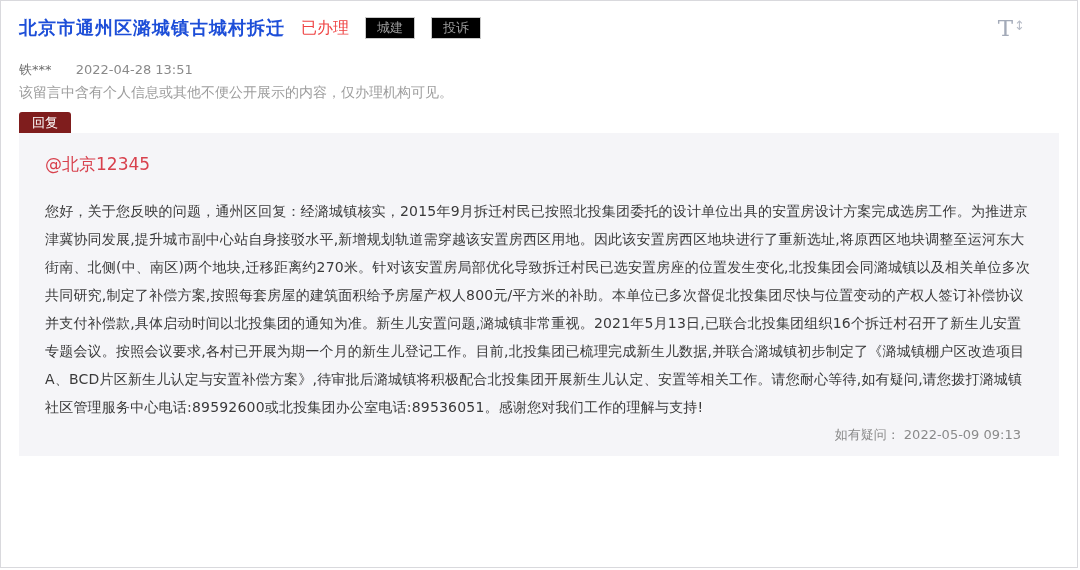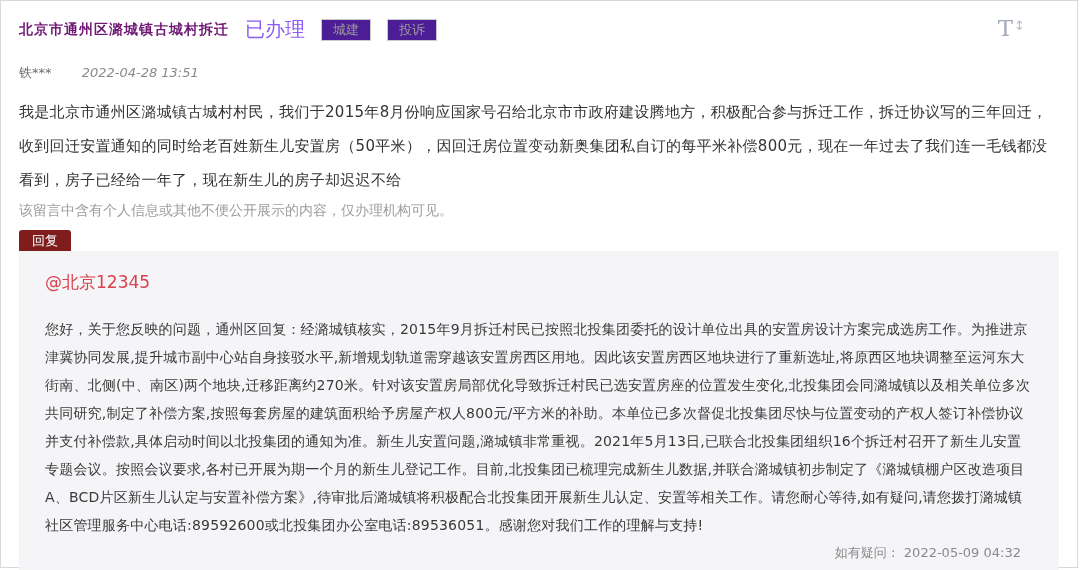--- a/index.html
+++ b/index.html
@@ -17,33 +17,33 @@
     background:#fff;
   }
   .content{padding:0 18px;}
 
   
   .header-row{
     display:flex;align-items:center;
     padding-top:15px;
   }
   .post-title{
-    font-size:14px;font-weight:bold;color:#701a75;
+    font-size:18px;font-weight:bold;color:#1d4ed8;
     letter-spacing:1px;
   }
   .status-label{
     margin-left:16px;
-    font-size:20px;color:#8b5cf6;text-align:center;
+    font-size:16px;color:#ef4444;text-align:center;
   }
   .tag-chip{
     margin-left:16px;
     font-size:13px;color:#9b9b9b;
     border:1px solid #c9c9c9;
     padding:2px 11px;
-    background:#4c1d95;
+    background:#000000;
     line-height:16px;
   }
   .font-size-control{
     position:absolute;right:52px;top:16px;
     display:flex;align-items:flex-start;
     color:#a3aab8;cursor:pointer;
   }
   .font-size-control .t-glyph{
     font-family:"DejaVu Serif","Liberation Serif",serif;
     font-size:23px;line-height:22px;
@@ -51,21 +51,21 @@
   .font-size-control .arrow-glyph{
     font-size:13px;line-height:18px;margin-left:1px;color:#b7bcc7;
   }
 
   
   .meta-row{
     margin-top:21px;
     font-size:13px;color:#8a8a8a;
   }
   .meta-user{color:#6d6d6d;}
-  .meta-date{margin-left:26px;color:#8a8a8a;font-style:italic;}
+  .meta-date{margin-left:20px;color:#8a8a8a;}
 
   
   .post-body{
     margin-top:13px;
     font-size:15px;color:#333;
     line-height:34px;
     letter-spacing:0.3px;
   }
   .privacy-note{
     margin-top:5px;
@@ -120,30 +120,29 @@
     <div class="font-size-control">
       <span class="t-glyph">T</span>
       <span class="arrow-glyph">↕</span>
     </div>
 
     <div class="meta-row">
       <span class="meta-user">铁***</span>
       <span class="meta-date">2022-04-28 13:51</span>
     </div>
 
-    <div class="post-body">我是北京市通州区潞城镇古城村村民，我们于2015年8月份响应国家号召给北京市市政府建设腾地方，积极配合参与拆迁工作，拆迁协议写的三年回迁，收到回迁安置通知的同时给老百姓新生儿安置房（50平米），因回迁房位置变动新奥集团私自订的每平米补偿800元，现在一年过去了我们连一毛钱都没看到，房子已经给一年了，现在新生儿的房子却迟迟不给</div>
 
     <div class="privacy-note">该留言中含有个人信息或其他不便公开展示的内容，仅办理机构可见。</div>
 
     <div>
       <span class="reply-tab">回复</span>
       <div class="reply-box">
         <div class="reply-author">@北京12345</div>
         <div class="reply-content">您好，关于您反映的问题，通州区回复：经潞城镇核实，2015年9月拆迁村民已按照北投集团委托的设计单位出具的安置房设计方案完成选房工作。为推进京津冀协同发展,提升城市副中心站自身接驳水平,新增规划轨道需穿越该安置房西区用地。因此该安置房西区地块进行了重新选址,将原西区地块调整至运河东大街南、北侧(中、南区)两个地块,迁移距离约270米。针对该安置房局部优化导致拆迁村民已选安置房座的位置发生变化,北投集团会同潞城镇以及相关单位多次共同研究,制定了补偿方案,按照每套房屋的建筑面积给予房屋产权人800元/平方米的补助。本单位已多次督促北投集团尽快与位置变动的产权人签订补偿协议并支付补偿款,具体启动时间以北投集团的通知为准。新生儿安置问题,潞城镇非常重视。2021年5月13日,已联合北投集团组织16个拆迁村召开了新生儿安置专题会议。按照会议要求,各村已开展为期一个月的新生儿登记工作。目前,北投集团已梳理完成新生儿数据,并联合潞城镇初步制定了《潞城镇棚户区改造项目A、BCD片区新生儿认定与安置补偿方案》,待审批后潞城镇将积极配合北投集团开展新生儿认定、安置等相关工作。请您耐心等待,如有疑问,请您拨打潞城镇社区管理服务中心电话:89592600或北投集团办公室电话:89536051。感谢您对我们工作的理解与支持!</div>
         <div class="reply-time-row">
           <span>如有疑问：</span>
-          <span>2022-05-09 04:32</span>
+          <span>2022-05-09 09:13</span>
         </div>
       </div>
     </div>
 
   </div>
 </div>
 
 </body></html>

